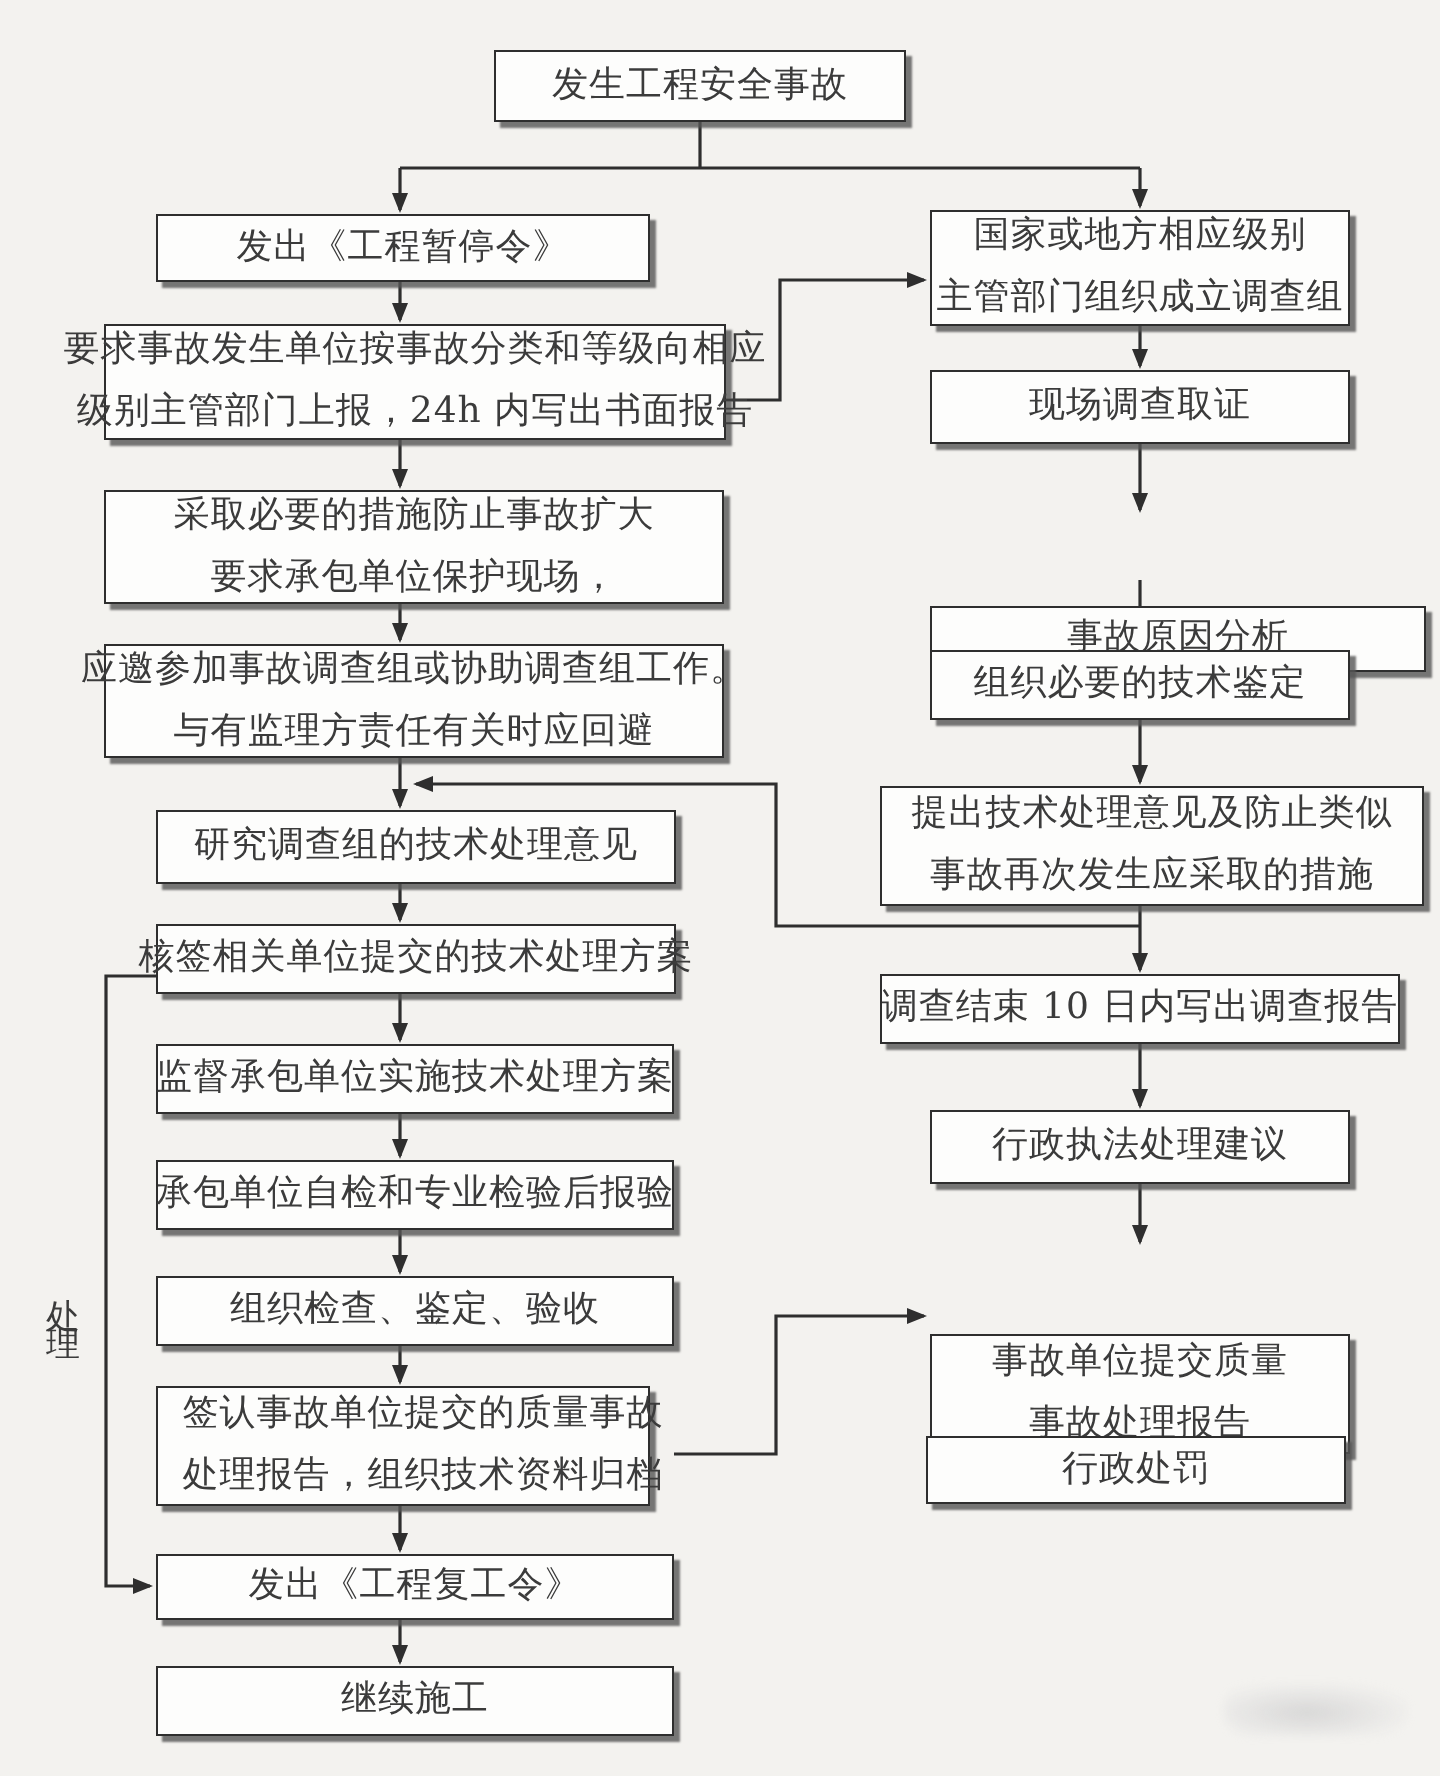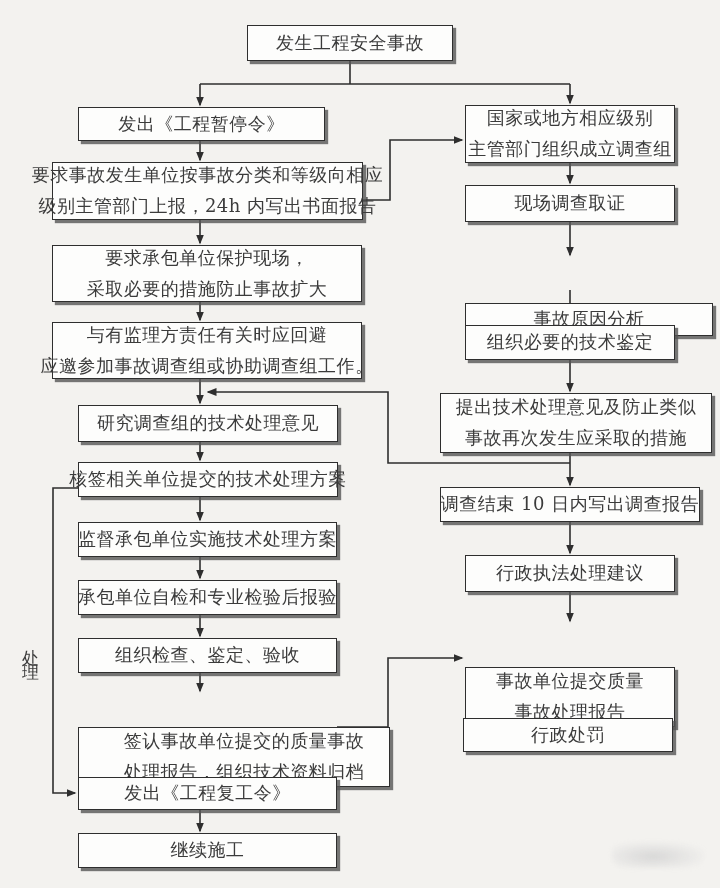--- a/index.html
+++ b/index.html
@@ -84,43 +84,43 @@
         <span>发生工程安全事故</span>
       </div>
       <div class="node" style="left: 78px; top: 107px; width: 247px; height: 34px; justify-content: center;">
         <span>发出《工程暂停令》</span>
       </div>
       <div class="node" style="left: 52px; top: 162px; width: 311px; height: 58px;">
         <span>要求事故发生单位按事故分类和等级向相应</span>
         <span>级别主管部门上报，24h 内写出书面报告</span>
       </div>
       <div class="node" style="left: 52px; top: 245px; width: 310px; height: 57px;">
+        <span>采取必要的措施防止事故扩大</span>
         <span>要求承包单位保护现场，</span>
-        <span>采取必要的措施防止事故扩大</span>
       </div>
       <div class="node" style="left: 52px; top: 322px; width: 310px; height: 57px;">
+        <span>应邀参加事故调查组或协助调查组工作。</span>
         <span>与有监理方责任有关时应回避</span>
-        <span>应邀参加事故调查组或协助调查组工作。</span>
       </div>
       <div class="node" style="left: 78px; top: 405px; width: 260px; height: 37px;">
         <span>研究调查组的技术处理意见</span>
       </div>
       <div class="node" style="left: 78px; top: 462px; width: 260px; height: 35px;">
         <span>核签相关单位提交的技术处理方案</span>
       </div>
       <div class="node" style="left: 78px; top: 522px; width: 259px; height: 35px;">
         <span>监督承包单位实施技术处理方案</span>
       </div>
       <div class="node" style="left: 78px; top: 580px; width: 259px; height: 35px;">
         <span>承包单位自检和专业检验后报验</span>
       </div>
       <div class="node" style="left: 78px; top: 638px; width: 259px; height: 35px;">
         <span>组织检查、鉴定、验收</span>
       </div>
-      <div class="node" style="left: 78px; top: 727px; width: 312px; height: 60px; padding-left: 20px;">
+      <div class="node" style="left: 78px; top: 693px; width: 247px; height: 60px; padding-left: 20px;">
         <span>签认事故单位提交的质量事故</span>
         <span>处理报告，组织技术资料归档</span>
       </div>
       <div class="node" style="left: 78px; top: 777px; width: 259px; height: 33px;">
         <span>发出《工程复工令》</span>
       </div>
       <div class="node" style="left: 78px; top: 833px; width: 259px; height: 35px;">
         <span>继续施工</span>
       </div>
       <div class="node" style="left: 465px; top: 105px; width: 210px; height: 58px;">

